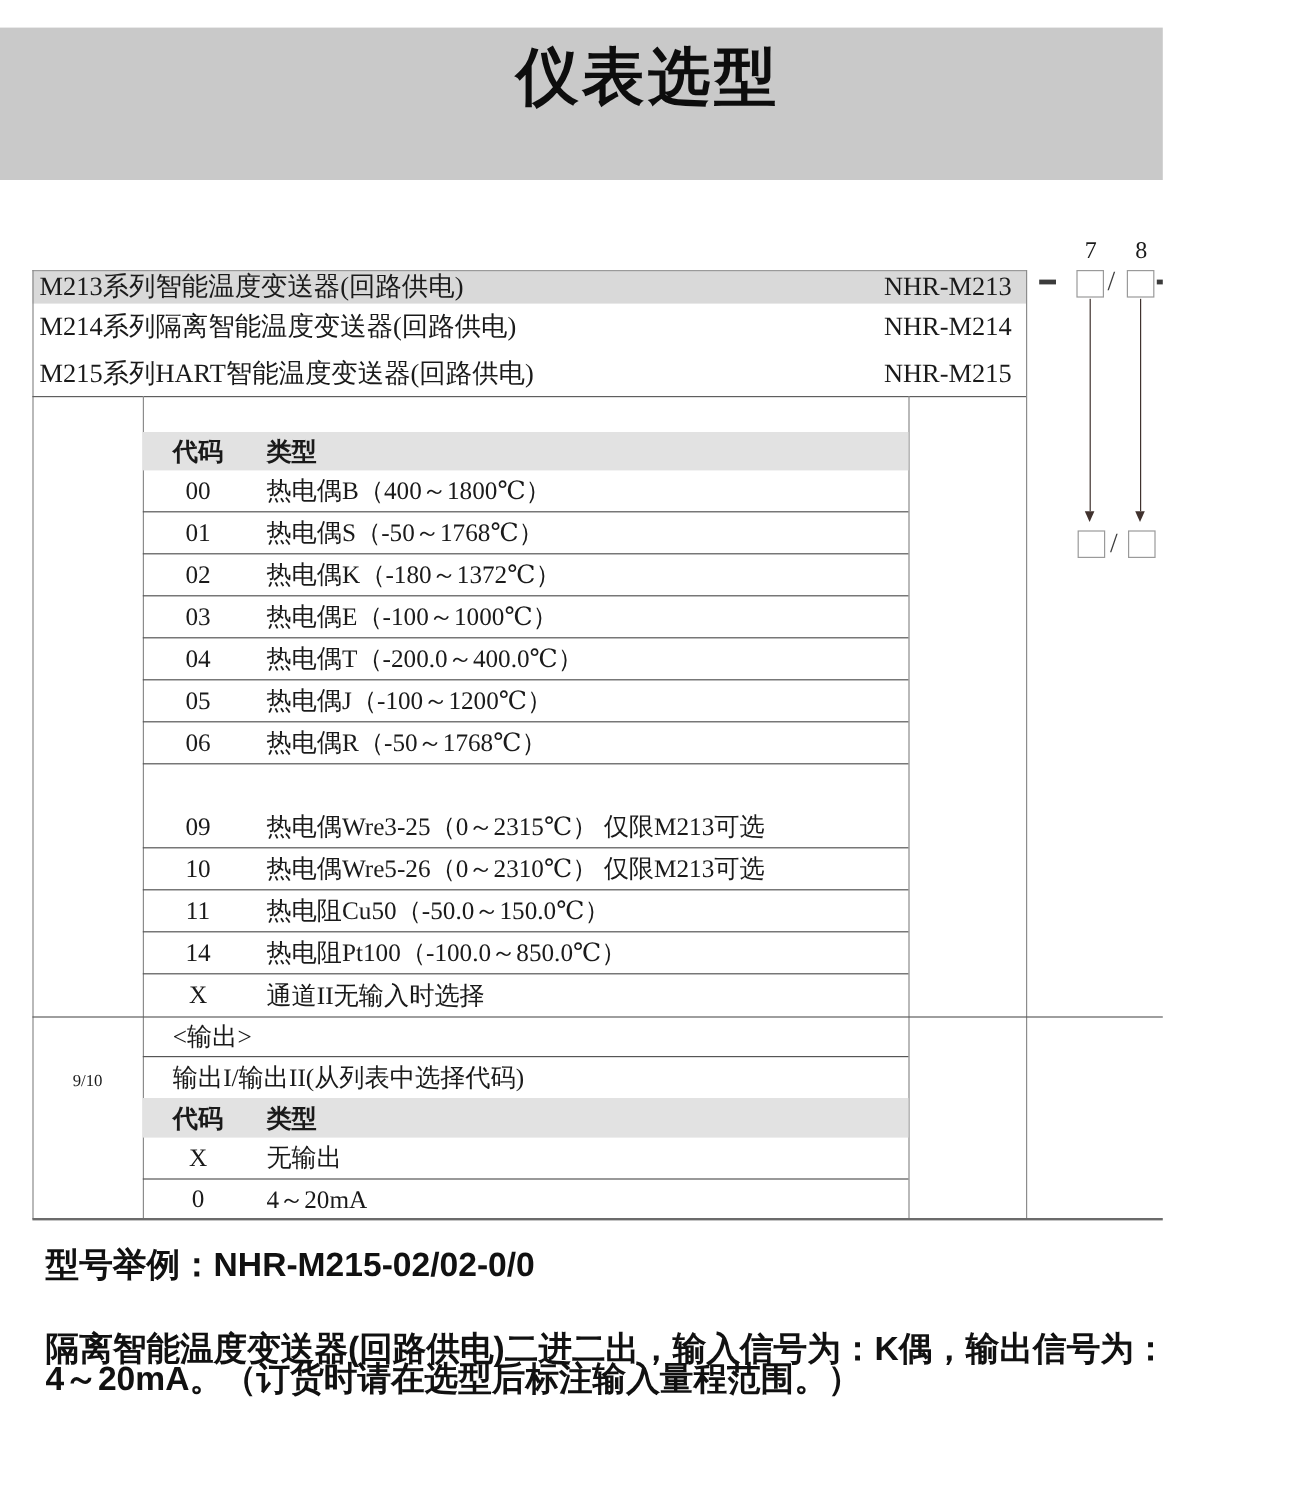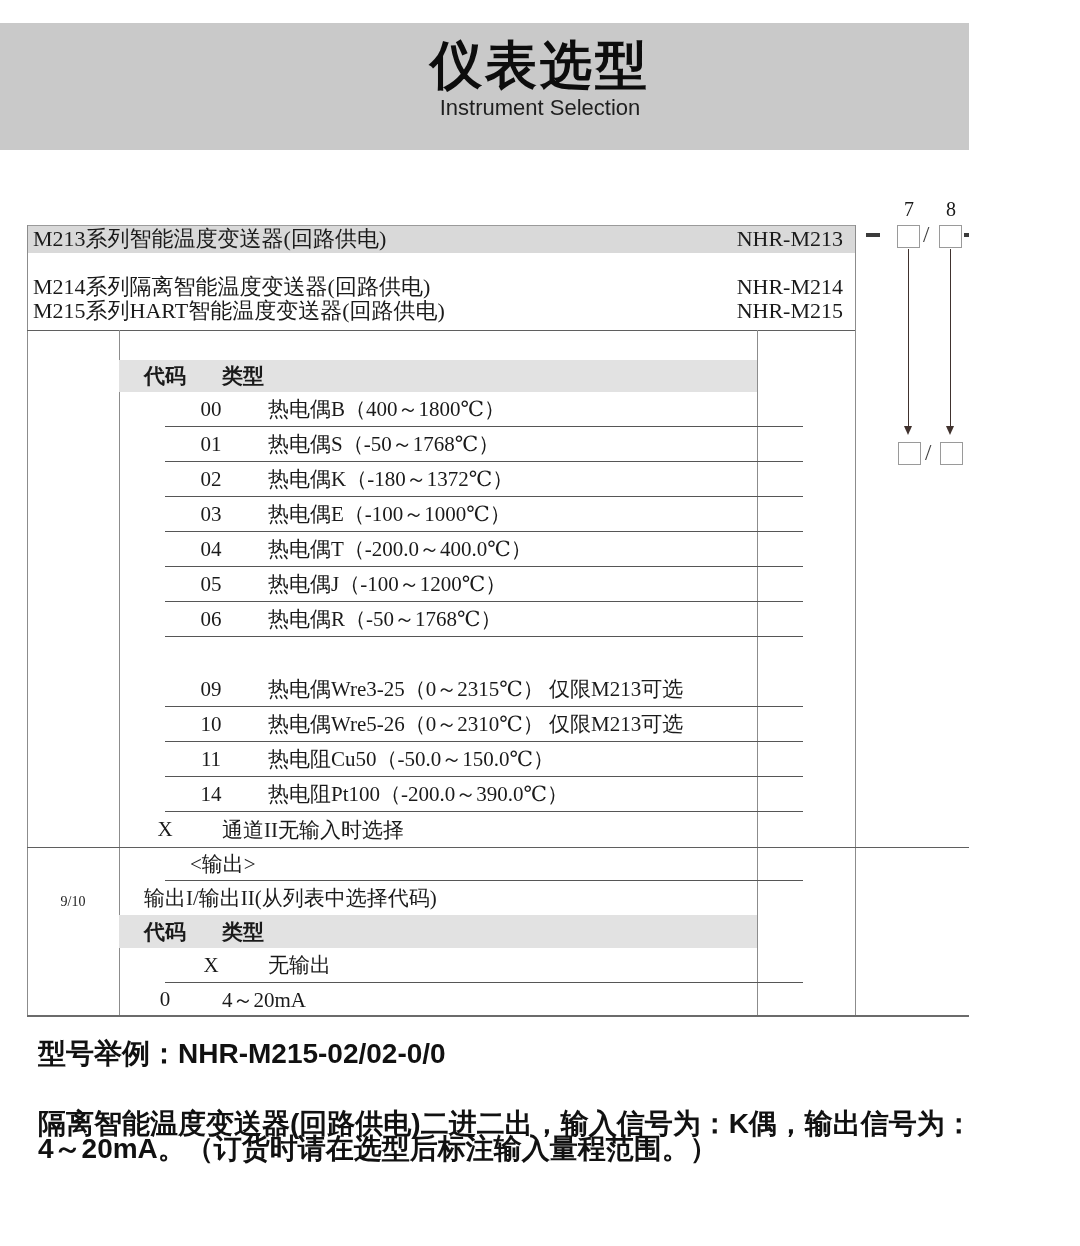--- a/index.html
+++ b/index.html
@@ -13,21 +13,21 @@
   
   .vline{position:absolute;width:1px;background:#8c8c8c;}
   .hline{position:absolute;height:1px;background:#5f5f5f;}
   
   .srow{position:absolute;left:27px;width:828px;display:flex;align-items:center;justify-content:space-between;
         font-size:22px;box-sizing:border-box;padding:0 12px 0 6px;}
   .srow .code{font-size:22px;}
   
   .thead{position:absolute;left:119px;width:638px;background:#e2e2e2;font-weight:bold;font-size:21px;}
   .trow{position:absolute;left:119px;width:638px;font-size:21px;box-sizing:border-box;}
-  .bline{border-bottom:1px solid #565656;margin-left:46px;}
+  .bline{border-bottom:1px solid #565656;}
   .cc{position:absolute;left:0;top:0;bottom:0;width:92px;text-align:center;}
   .ct{position:absolute;left:103px;top:0;bottom:0;}
   .cg{position:absolute;left:25px;top:0;bottom:0;}
   .vc{display:flex;align-items:center;}
   .cc.vc{justify-content:center;}
   .rowlabel{position:absolute;left:27px;top:847px;width:92px;height:34px;line-height:34px;text-align:center;font-size:14px;margin-top:38px;}
   
   .digit{position:absolute;top:198px;width:24px;text-align:center;font-size:20px;}
   .mbox{position:absolute;width:21px;height:21px;border:1.5px solid #9a9a9a;background:#fff;}
   .slash{position:absolute;font-size:23px;color:#3c3c3c;}
@@ -39,28 +39,27 @@
   .ex{position:absolute;left:38px;font-family:"Liberation Sans","DejaVu Sans",sans-serif;
       font-weight:bold;font-size:28px;line-height:36px;color:#111;white-space:nowrap;}
 </style>
 </head>
 <body>
 
 <div class="page">
 
   <div class="band">
     <div class="t1">仪表选型</div>
-    <div class="t2">Instrument Selection</div>
   </div>
 
   <div class="srow" style="top:225px;height:28px;background:#d9d9d9;">
     <span>M213系列智能温度变送器(回路供电)</span>
     <span class="code">NHR-M213</span>
   </div>
-  <div class="srow" style="top:268px;height:38px;">
+  <div class="srow" style="top:253px;height:38px;">
     <span>M214系列隔离智能温度变送器(回路供电)</span>
     <span class="code">NHR-M214</span>
   </div>
   <div class="srow" style="top:291px;height:39px;">
     <span>M215系列HART智能温度变送器(回路供电)</span>
     <span class="code">NHR-M215</span>
   </div>
 
   <div class="hline" style="left:27px;top:225px;width:828px;background:#9a9a9a;"></div>
   <div class="vline" style="left:27px;top:225px;height:791px;"></div>
@@ -111,21 +110,21 @@
   <div class="trow bline" style="top:707px;height:35px;">
     <span class="cc vc">10</span>
     <span class="ct vc">热电偶Wre5-26（0～2310℃） 仅限M213可选</span>
   </div>
   <div class="trow bline" style="top:742px;height:35px;">
     <span class="cc vc">11</span>
     <span class="ct vc">热电阻Cu50（-50.0～150.0℃）</span>
   </div>
   <div class="trow bline" style="top:777px;height:35px;">
     <span class="cc vc">14</span>
-    <span class="ct vc">热电阻Pt100（-200.0～390.0℃）</span>
+    <span class="ct vc">热电阻Pt100（-100.0～850.0℃）</span>
   </div>
   <div class="trow" style="top:812px;height:35px;">
     <span class="cc vc">X</span>
     <span class="ct vc">通道II无输入时选择</span>
   </div>
 
   <div class="rowlabel">9/10</div>
   <div class="trow bline" style="top:847px;height:34px;">
     <span class="cg vc">&lt;输出&gt;</span>
   </div>

